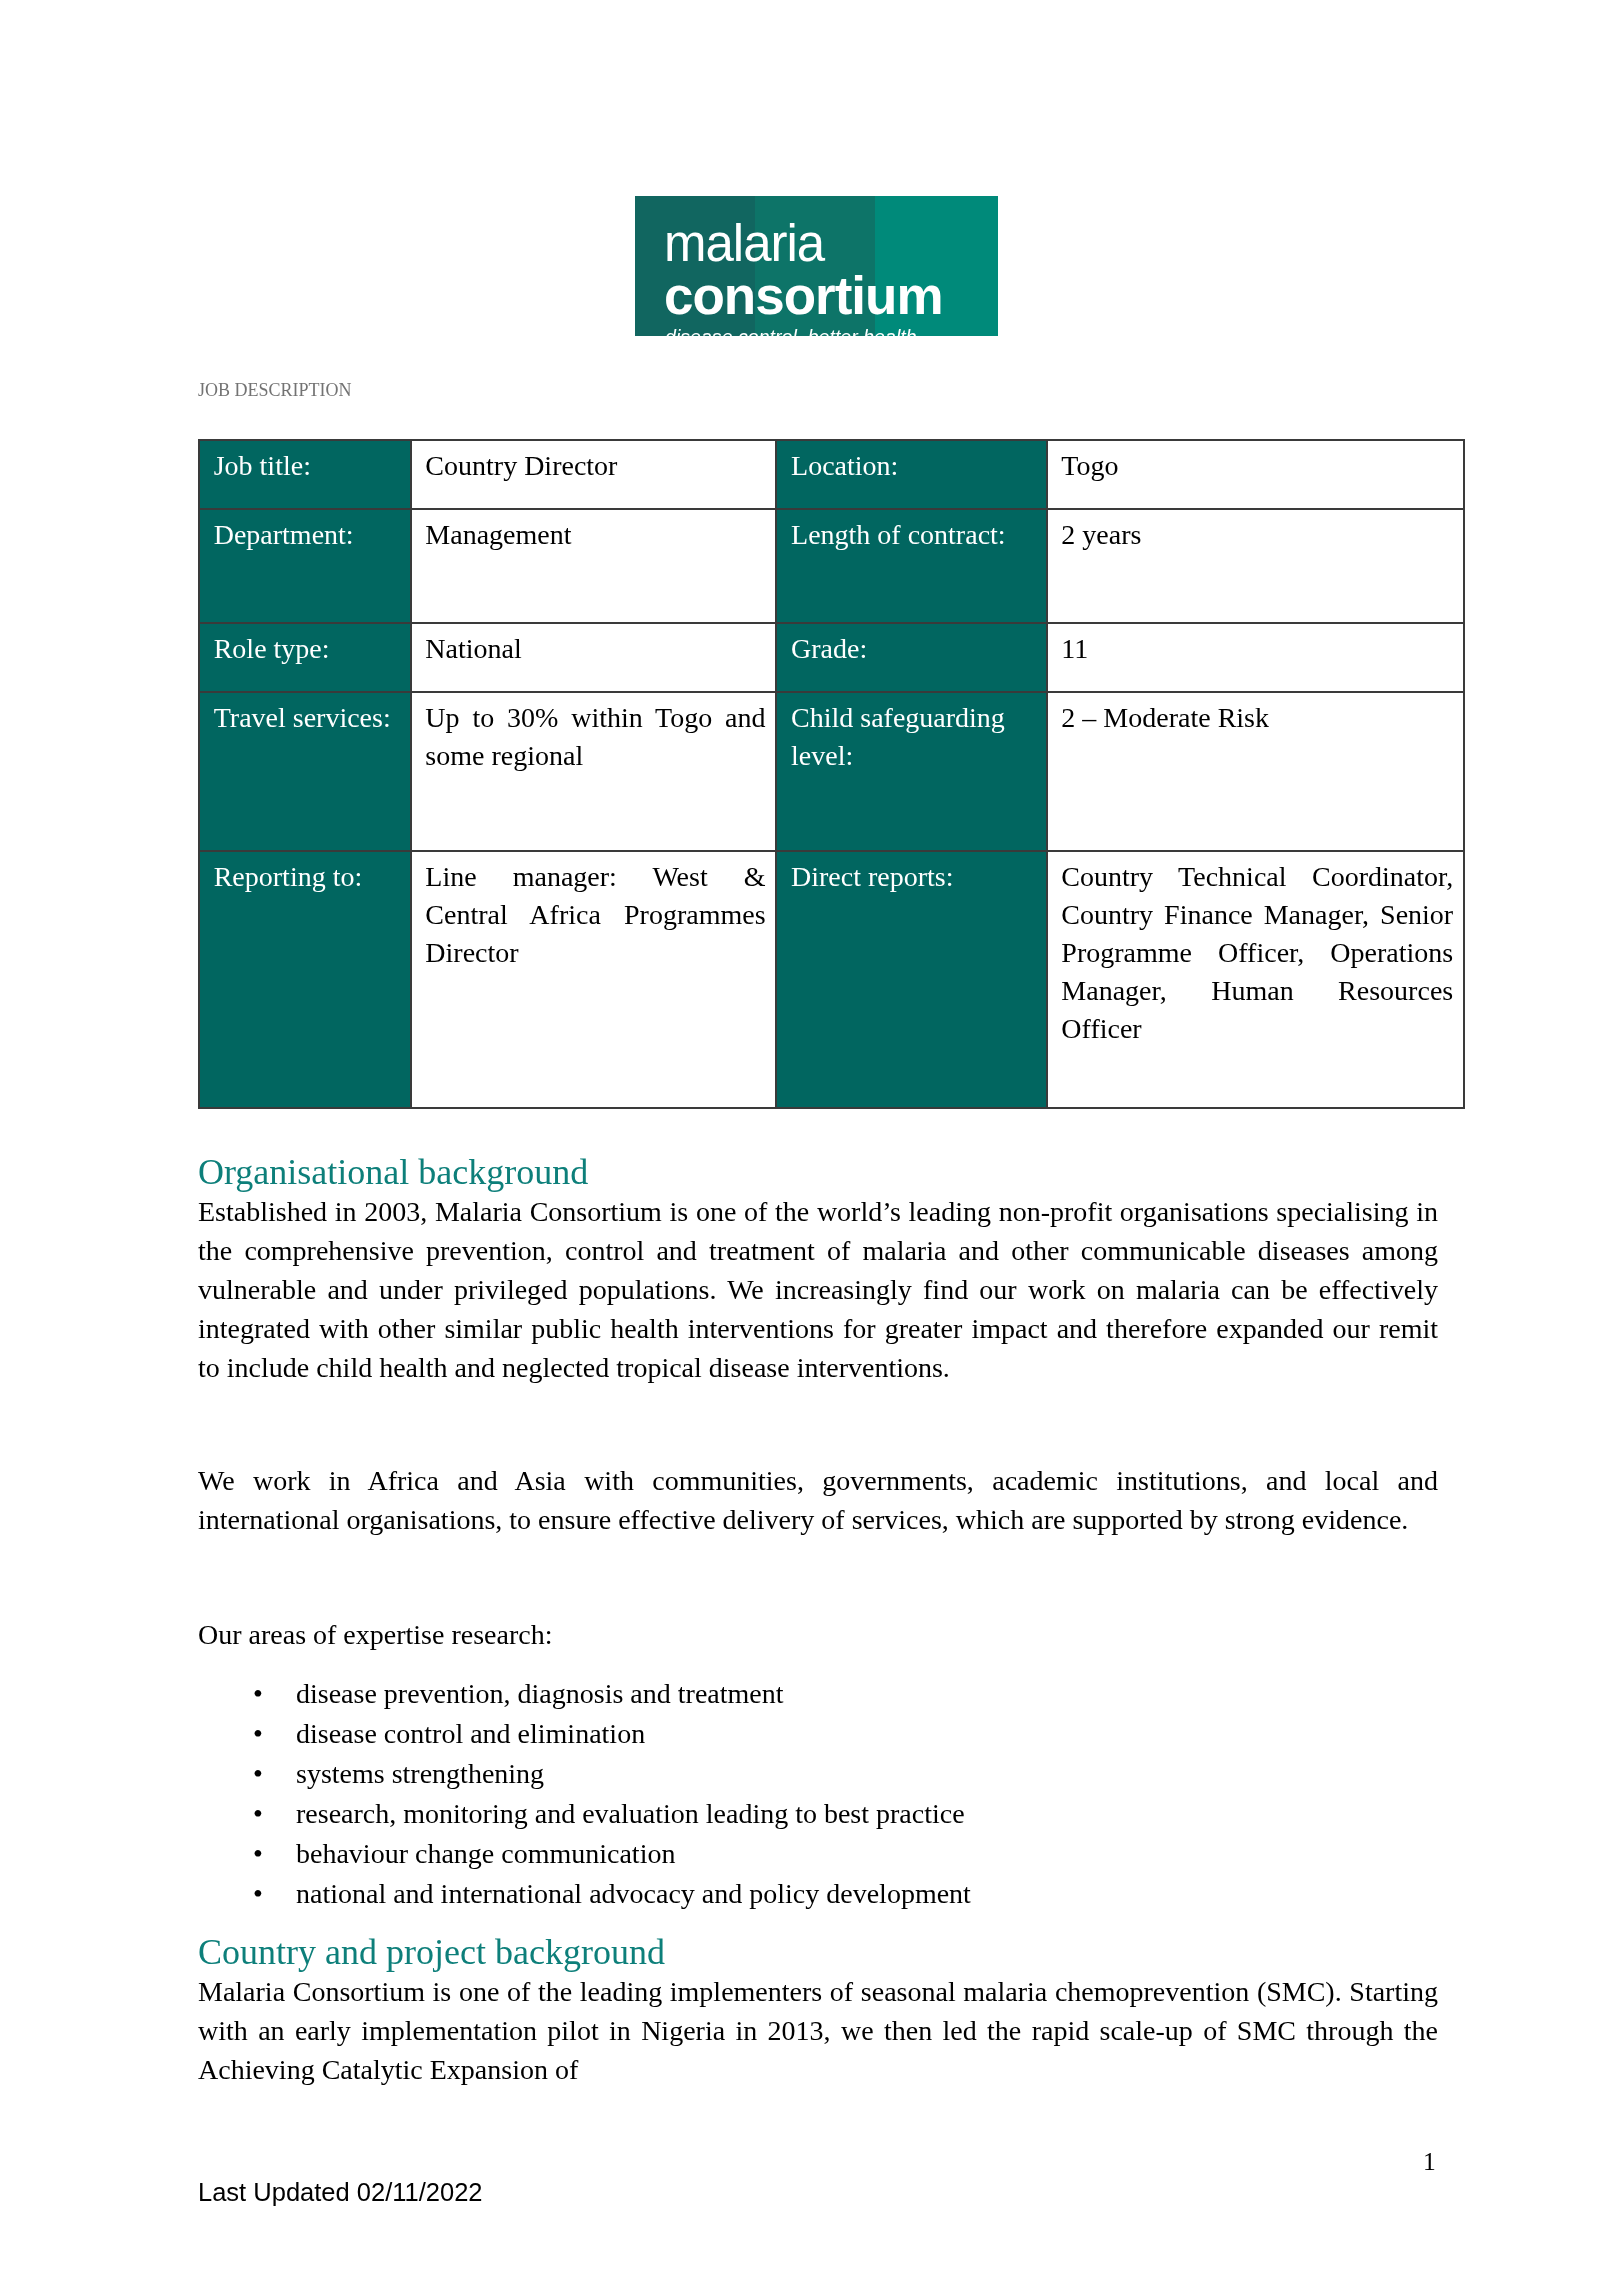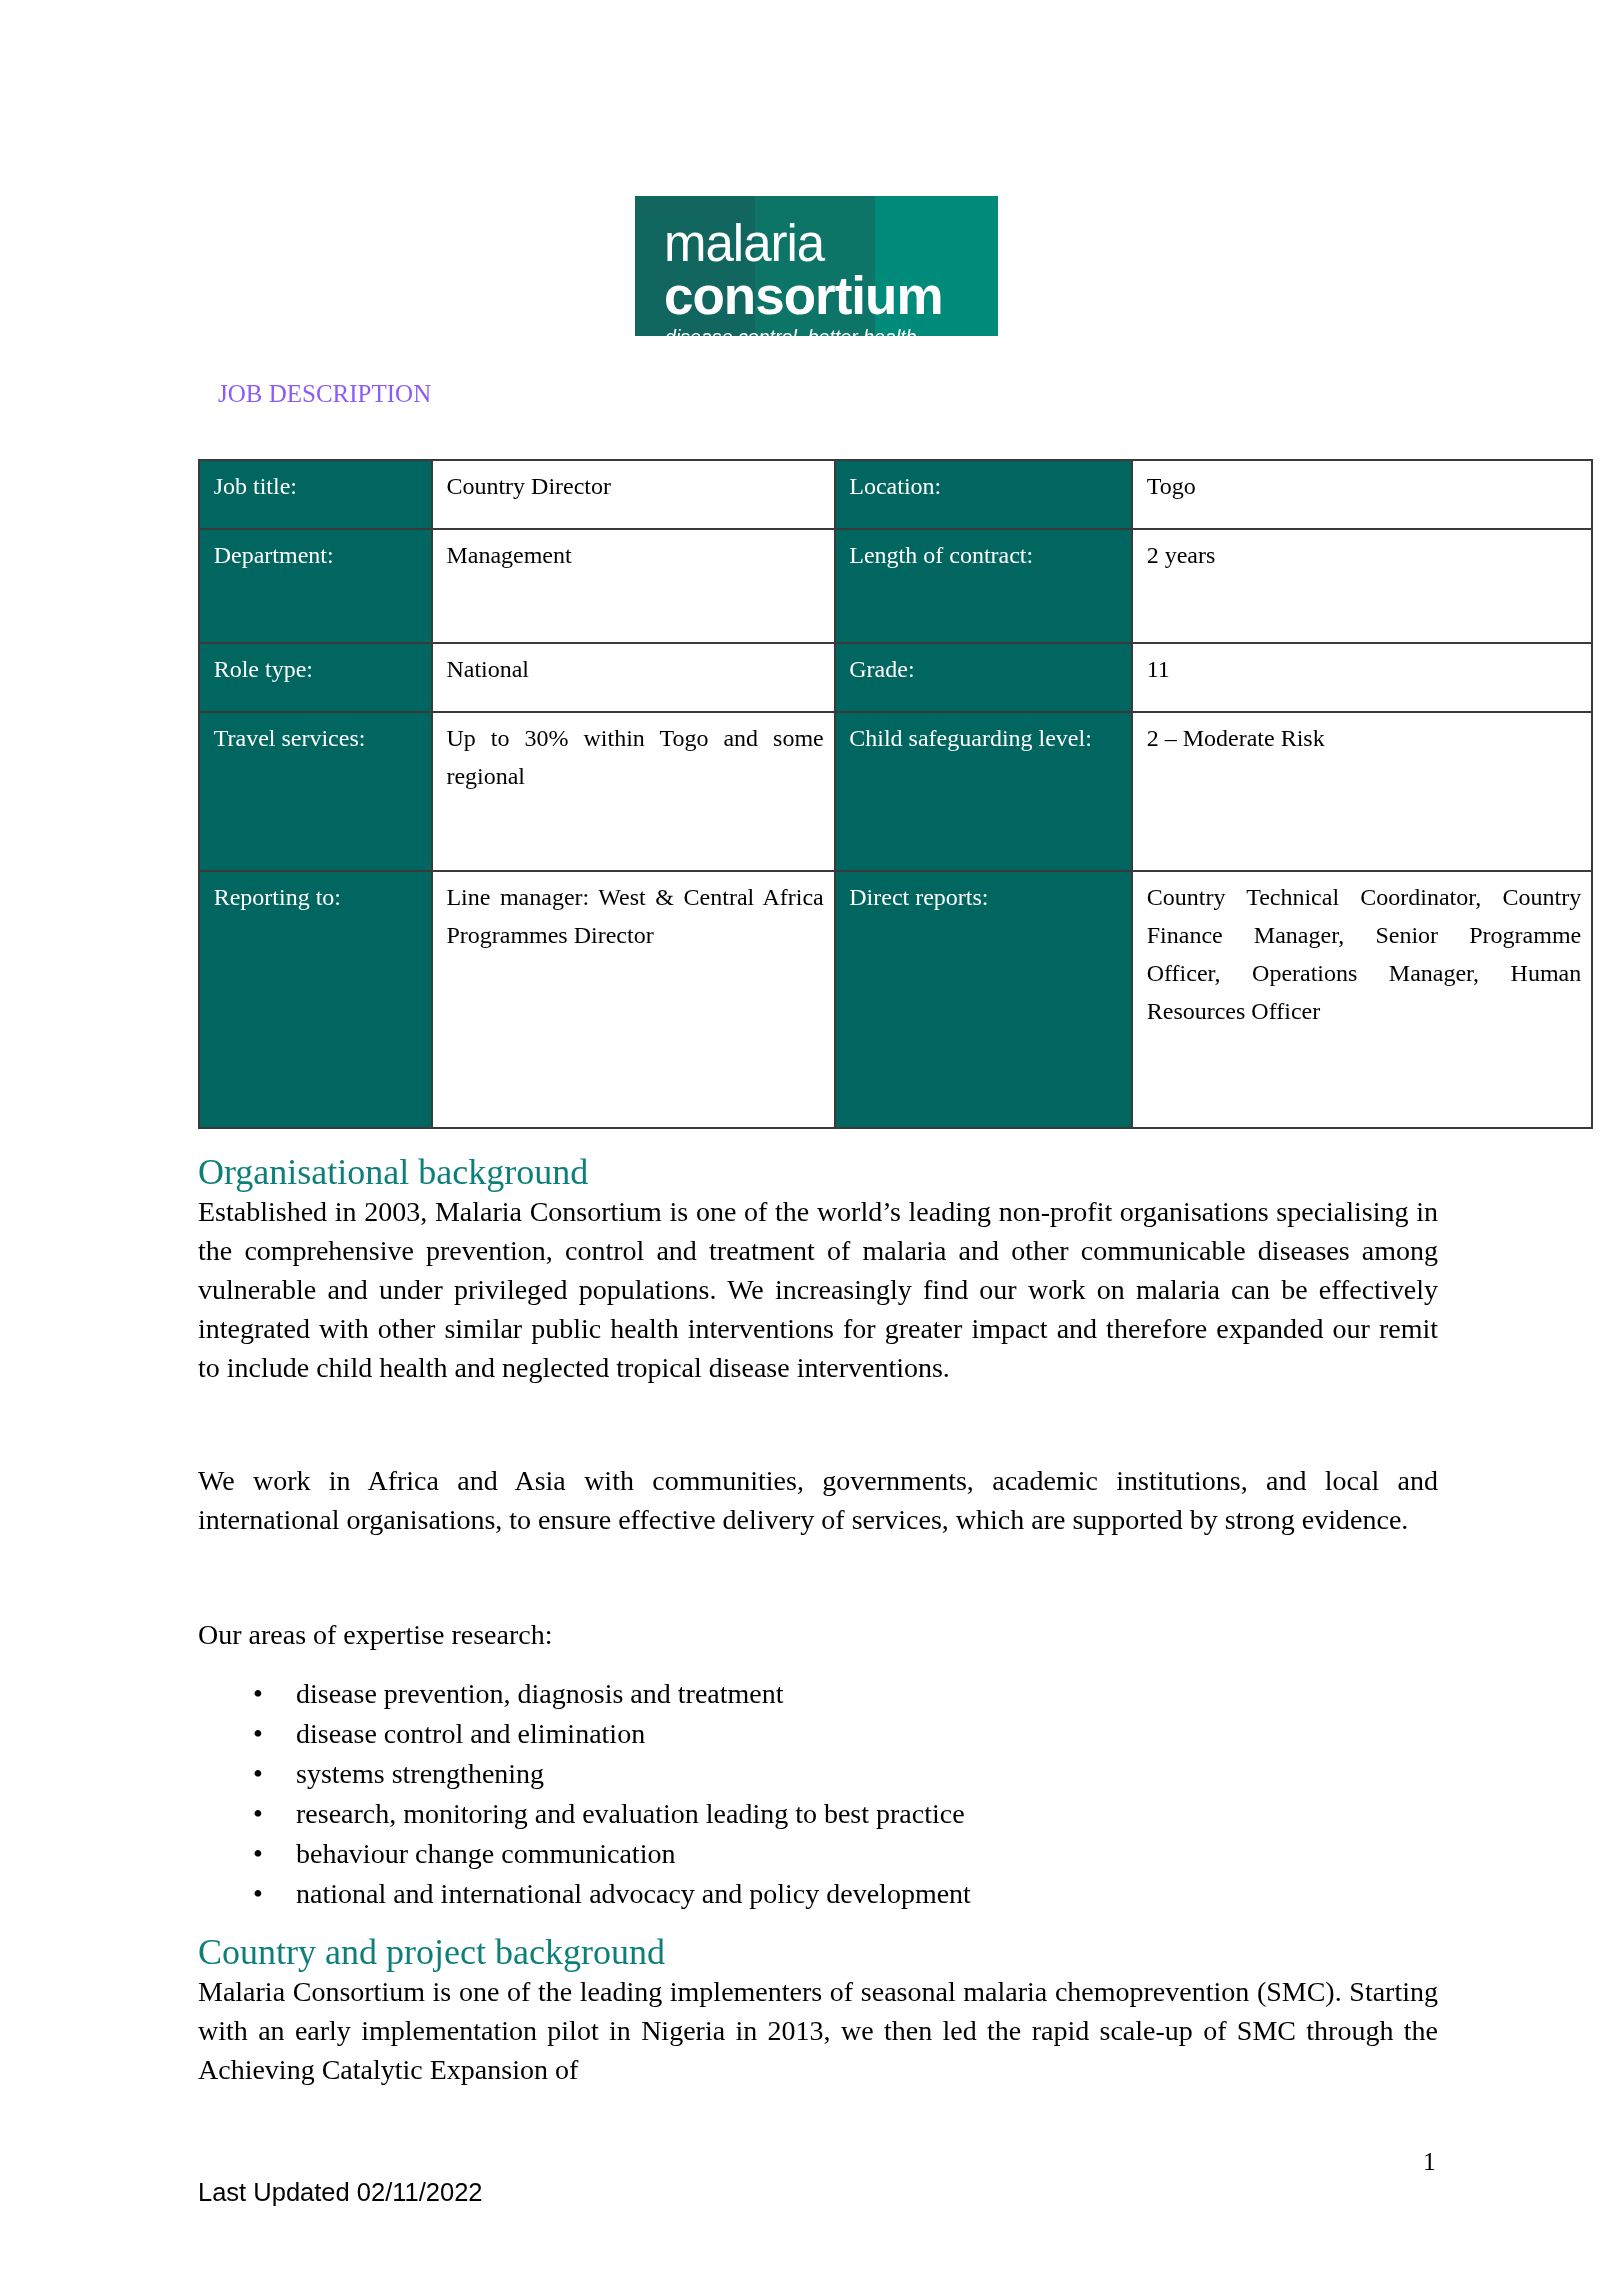--- a/index.html
+++ b/index.html
@@ -4,24 +4,24 @@
 <style>
   html, body { margin: 0; padding: 0; background: #ffffff; }
   body { width: 1621px; height: 2293px; position: relative; overflow: hidden;
          font-family: "DejaVu Serif", "Liberation Serif", serif; color: #000; }
   .logo { position: absolute; left: 635px; top: 196px; width: 363px; height: 140px;
           background: linear-gradient(90deg, #116660 0%, #116660 33%, #0d7468 33%, #0d7468 66%, #008a7a 66%, #008a7a 100%);
           color: #fff; font-family: "Liberation Sans", "DejaVu Sans", sans-serif; }
   .logo .l1 { position: absolute; left: 29px; top: 17.6px; font-size: 51px; font-weight: 400; letter-spacing: -1px; }
   .logo .l2 { position: absolute; left: 29px; top: 69px; font-size: 53px; font-weight: 700; letter-spacing: -1px; }
   .logo .l3 { position: absolute; left: 30px; top: 130px; font-size: 19.6px; font-style: italic; }
-  .doc-title { position: absolute; left: 198px; top: 380px; color: #8b5cf6; font-size: 25px;
-               font-family: "Liberation Serif", serif; letter-spacing: 0px; margin-left: 20px; }
-  table.info { position: absolute; left: 198px; top: 439px; width: 1395px; border-collapse: collapse;
-               font-family: "Liberation Serif", serif; font-size: 24px; line-height: 38px; margin-top: 20px; }
+  .doc-title { position: absolute; left: 198px; top: 380px; color: #737373; font-size: 18px;
+               font-family: "Liberation Serif", serif; letter-spacing: 0px; }
+  table.info { position: absolute; left: 198px; top: 439px; width: 1267px; border-collapse: collapse;
+               font-family: "Liberation Serif", serif; font-size: 28px; line-height: 38px; }
   table.info td { border: 2px solid #3a3a3a; vertical-align: top; padding: 5.9px 9.8px 7.8px 13.7px; }
   table.info td.lbl { background: #016660; color: #fff; }
   table.info td.val { background: #fff; color: #000; }
   table.info td.just { text-align: justify; text-align-last: auto; }
   h2.sec { position: absolute; left: 198px; margin: 0; color: #0d7f7a; font-size: 36px; font-weight: 400;
            font-family: "Liberation Serif", serif; }
   .para { position: absolute; left: 198px; width: 1240px; margin: 0; font-family: "Liberation Serif", serif;
           font-size: 28px; line-height: 39px; text-align: justify; }
   ul.areas { position: absolute; left: 198px; top: 1674px; margin: 0; padding: 0; list-style: none;
              font-family: "Liberation Serif", serif; font-size: 28px; line-height: 40px; }

